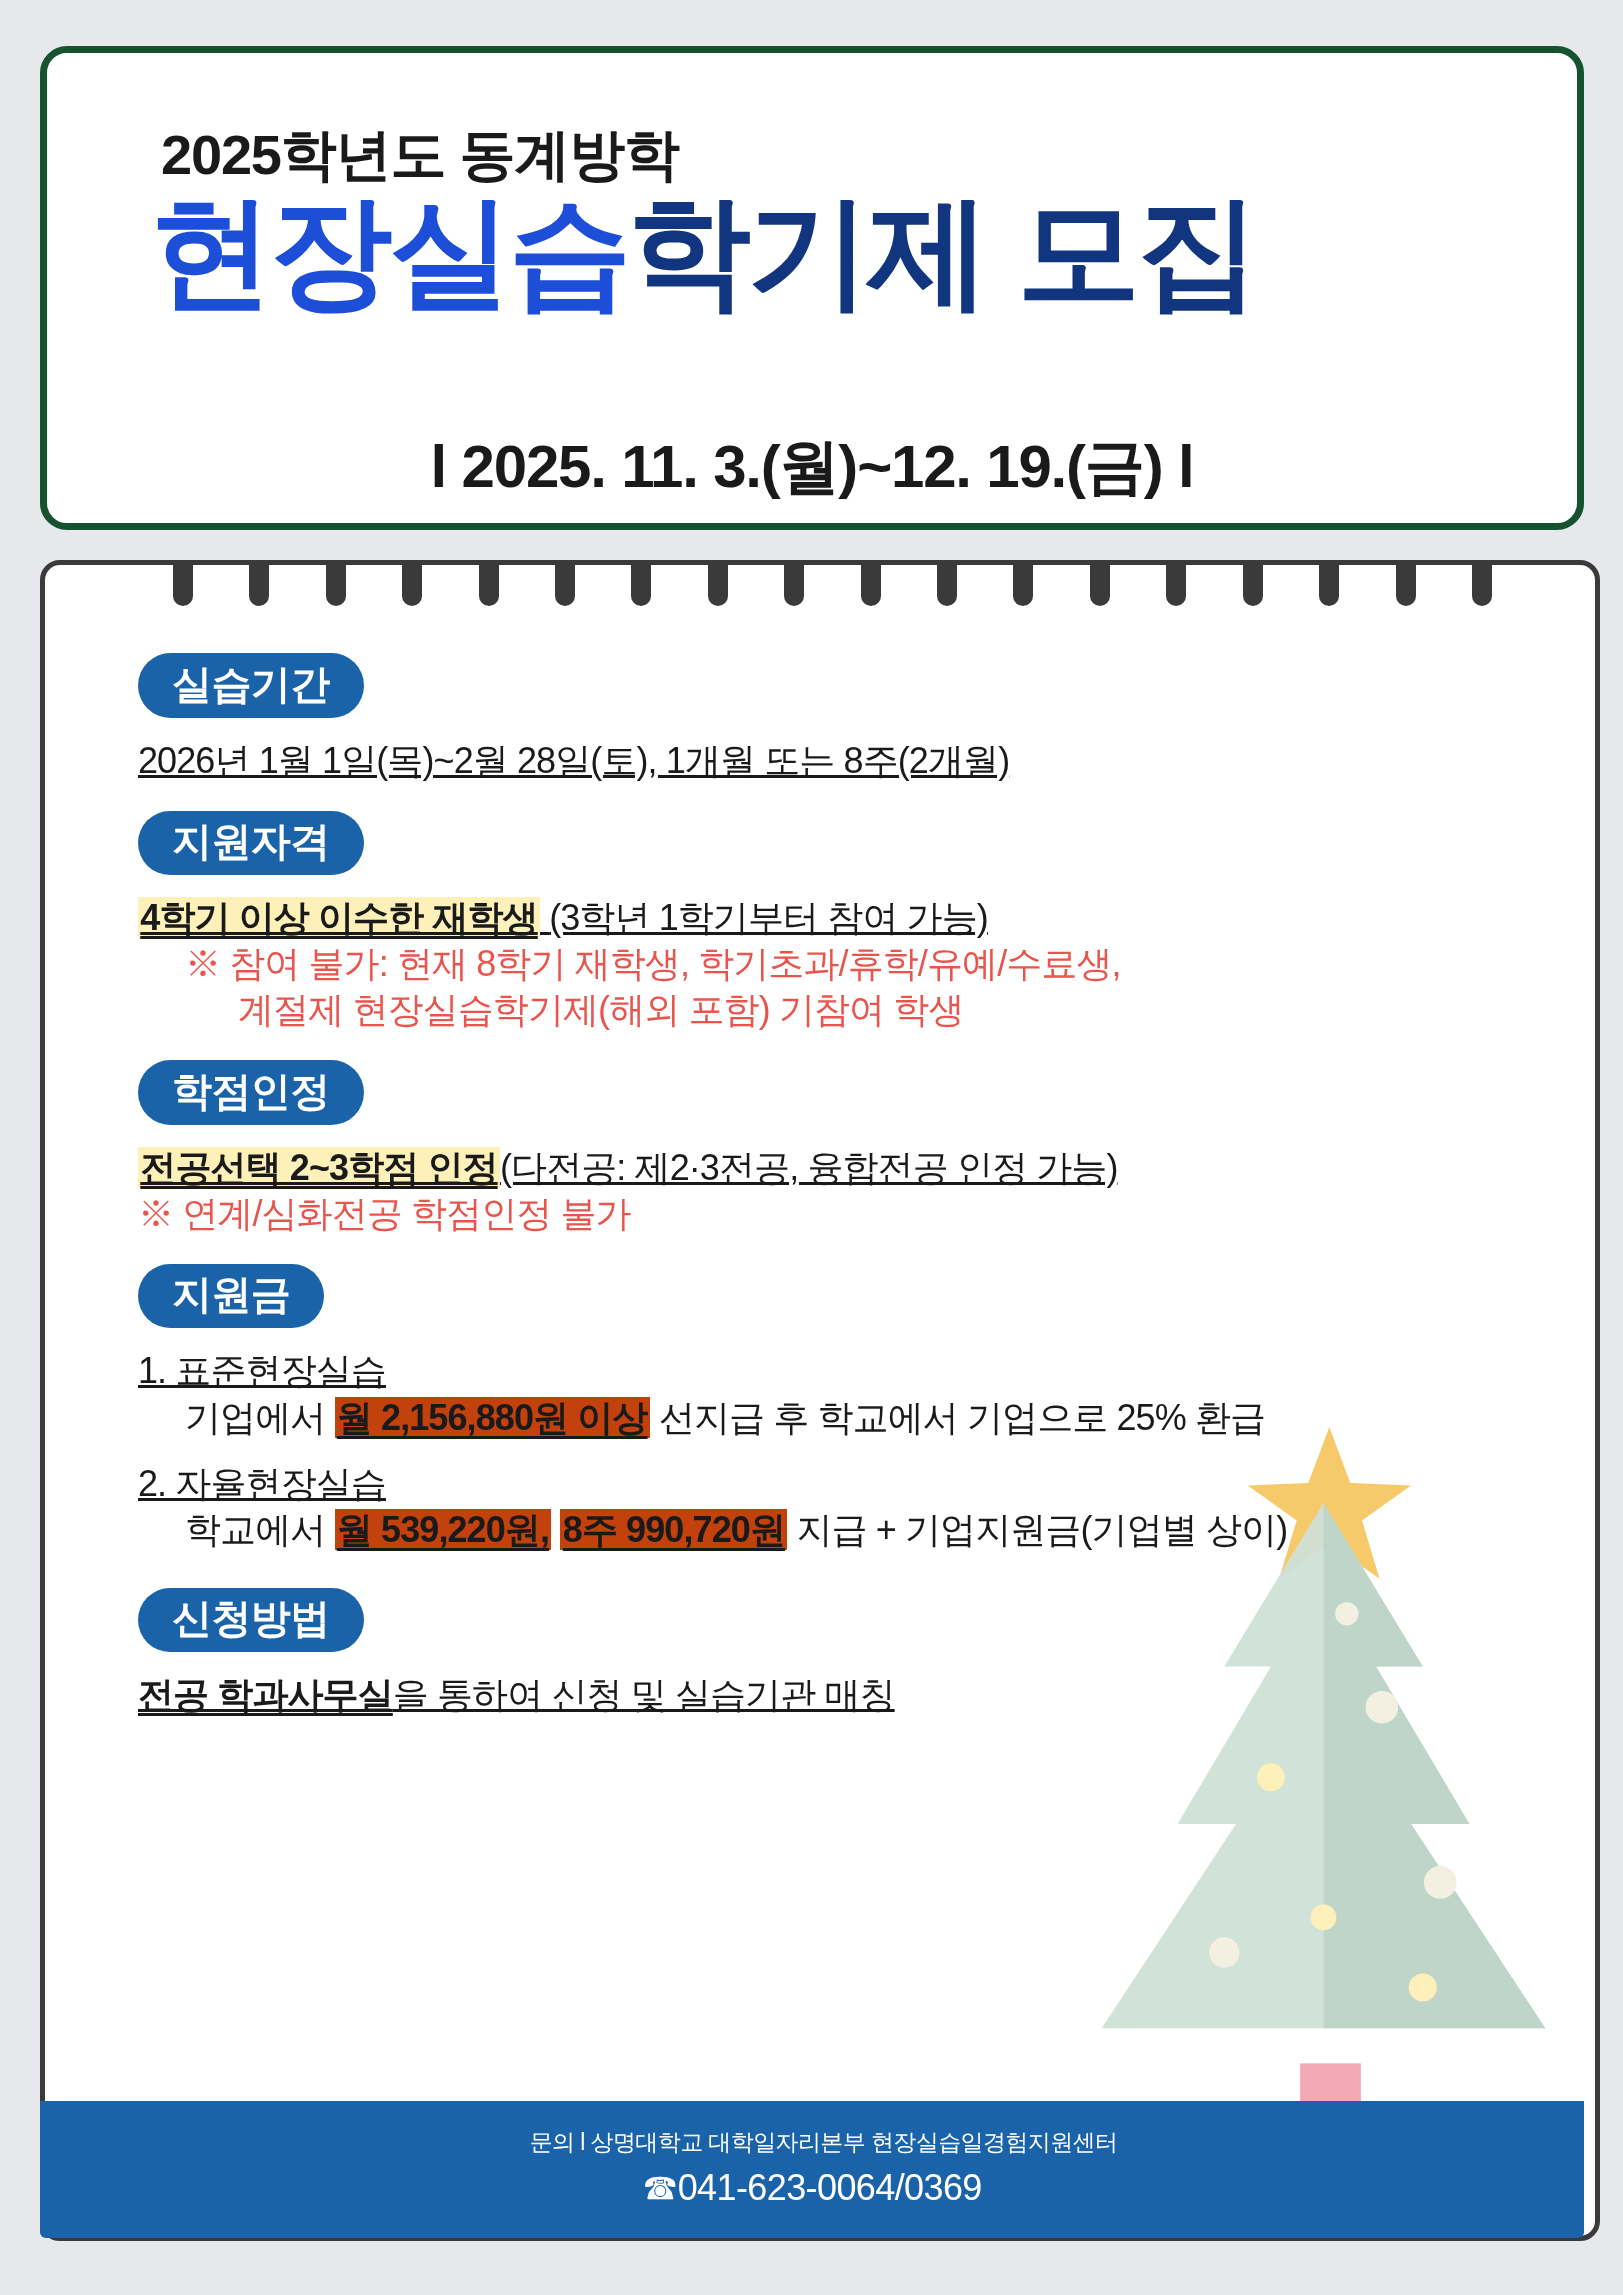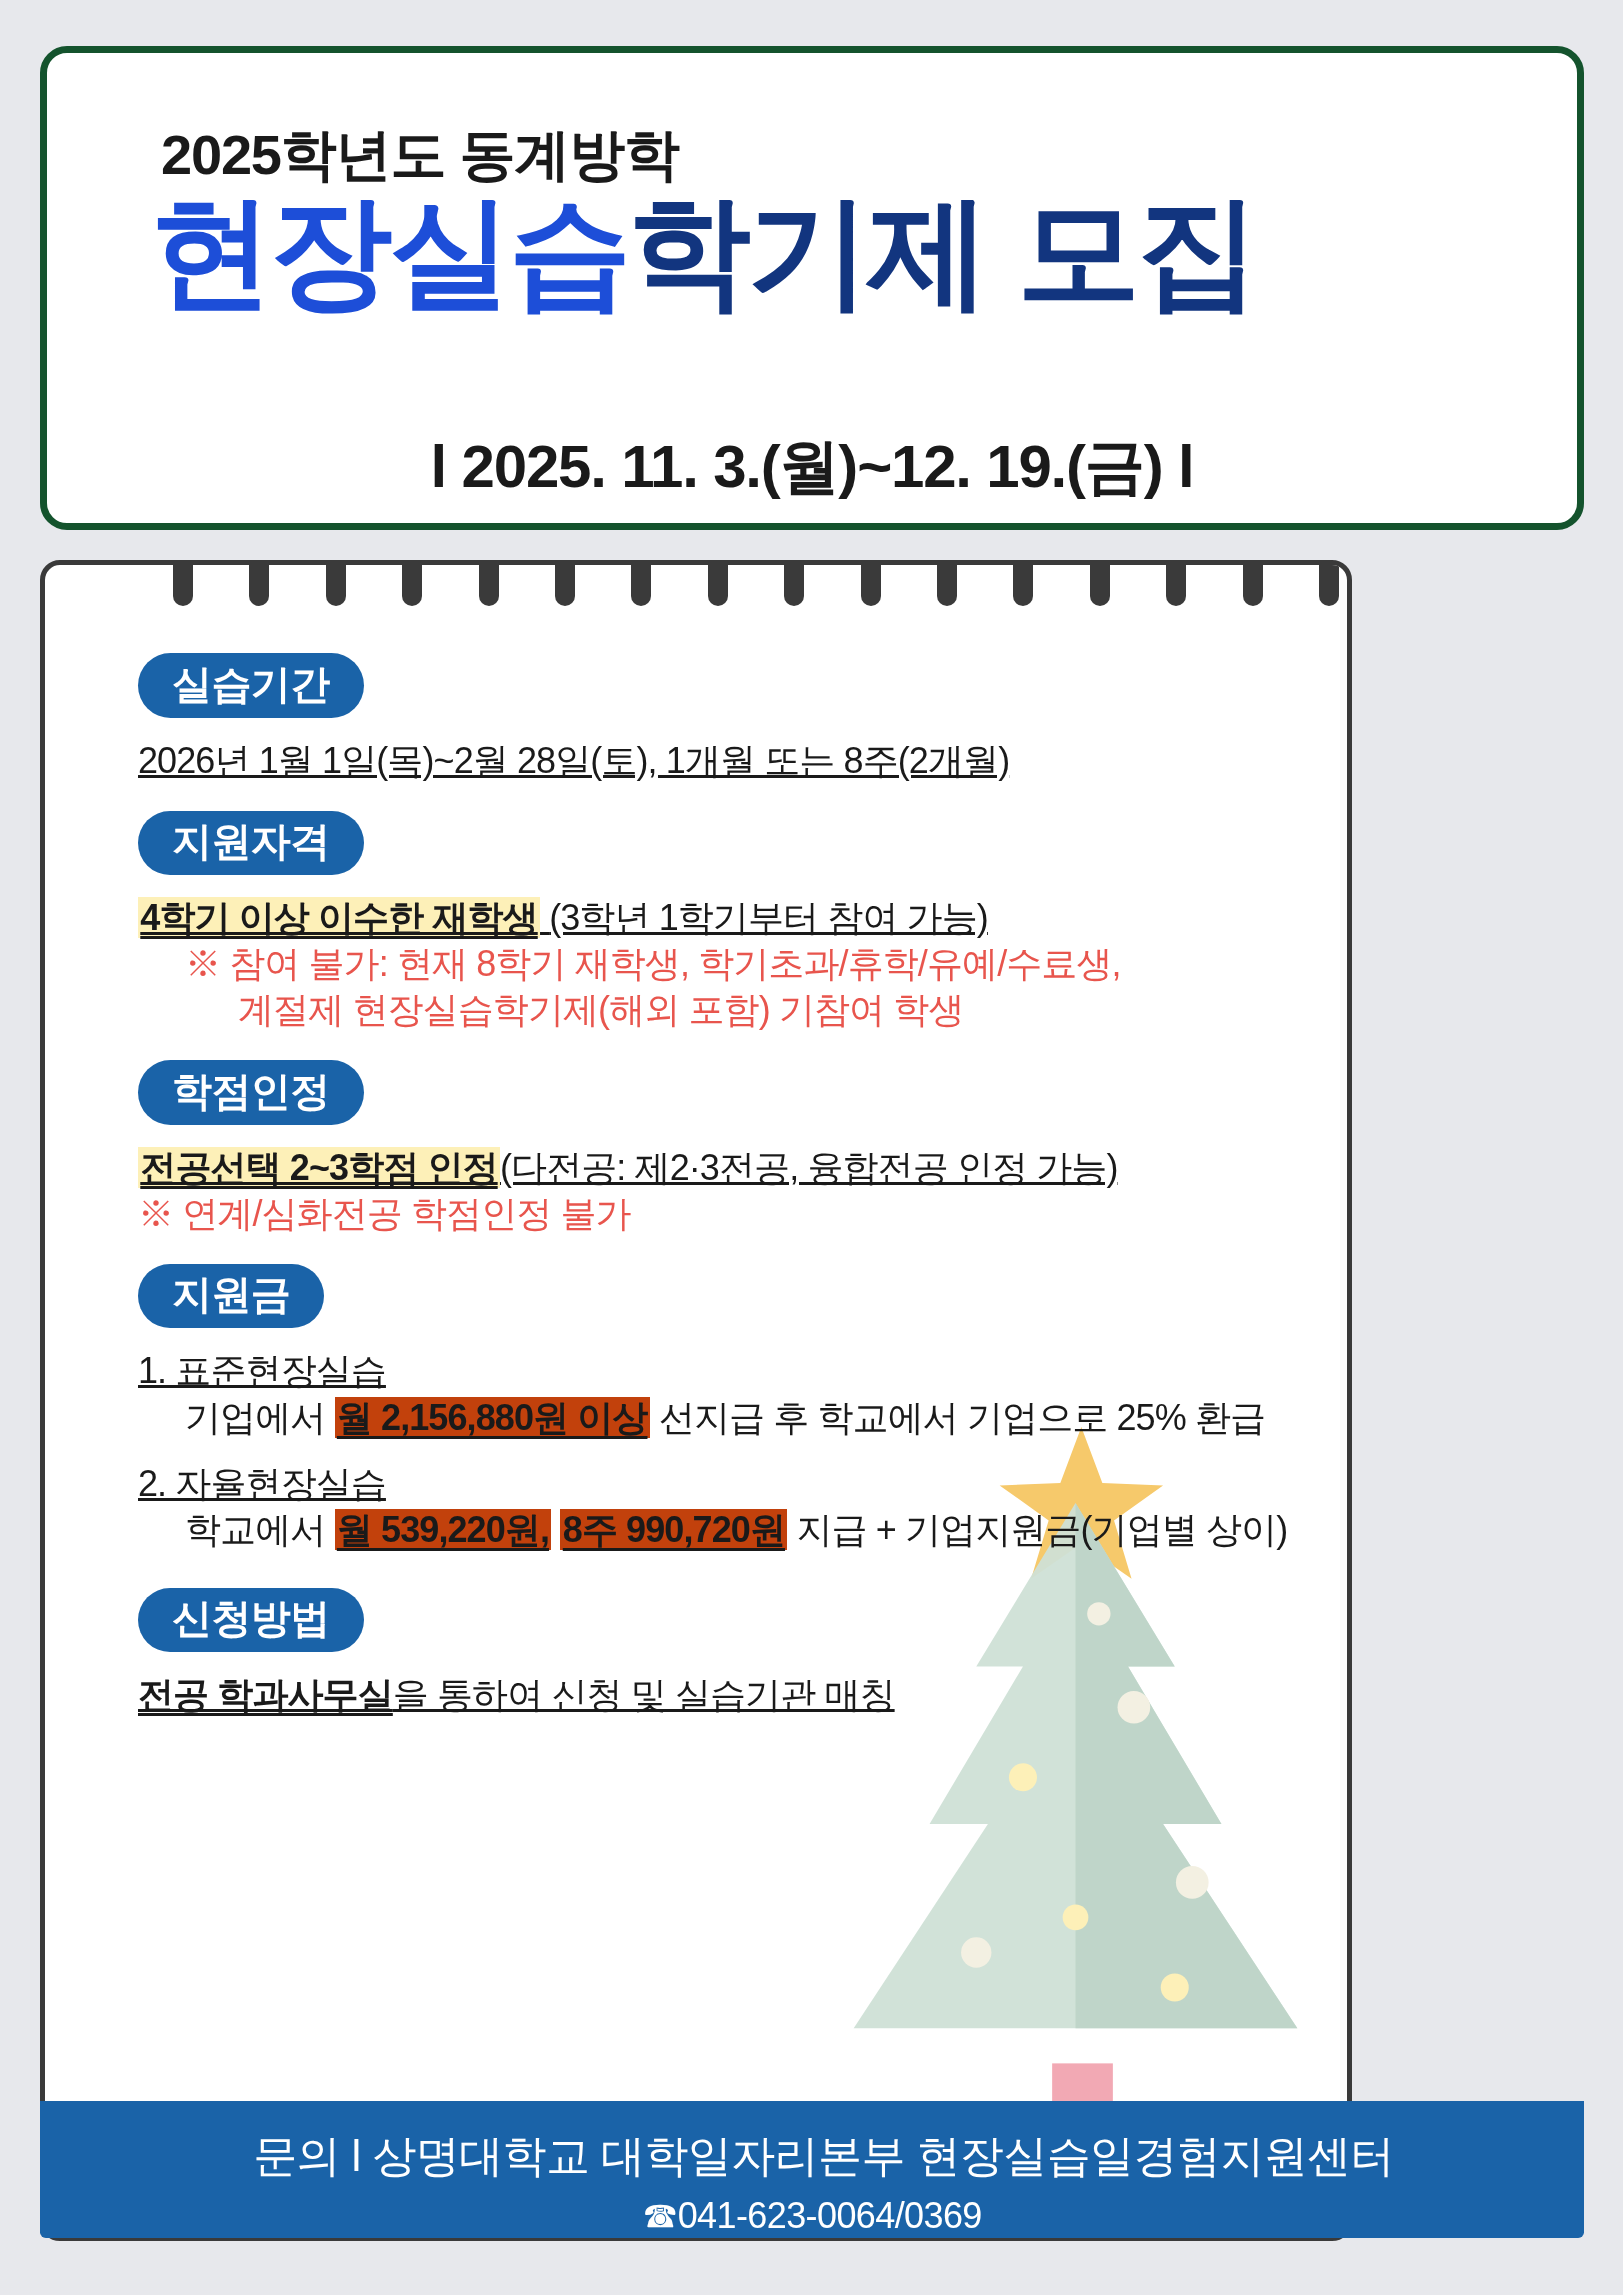--- a/index.html
+++ b/index.html
@@ -65,21 +65,21 @@
     font-weight: bold;
     color: #1a1a1a;
     letter-spacing: -1.2px;
   }
 
   
   .body-card {
     position: absolute;
     left: 40px;
     top: 560px;
-    width: 1312px;
+    width: 1560px;
     height: 1681px;
     background: #ffffff;
     border: 5.8px solid #3a3a3a;
     border-radius: 20px;
     box-sizing: border-box;
     overflow: hidden;
   }
 
   
   .rings {
@@ -169,21 +169,21 @@
     width: 1544px;
     height: 137px;
     background: #1a63a8;
     box-sizing: border-box;
     text-align: center;
     color: #ffffff;
     border-bottom-left-radius: 5.8px;
     border-bottom-right-radius: 5.8px;
   }
   .footer-line1 {
-    font-size: 44px;
+    font-size: 23px;
     letter-spacing: -0.6px;
     padding-top: 26px;
     padding-left: 23px;
   }
   .footer-line2 {
     font-size: 36px;
     letter-spacing: -0.6px;
     padding-top: 5.8px;
   }
 </style>

